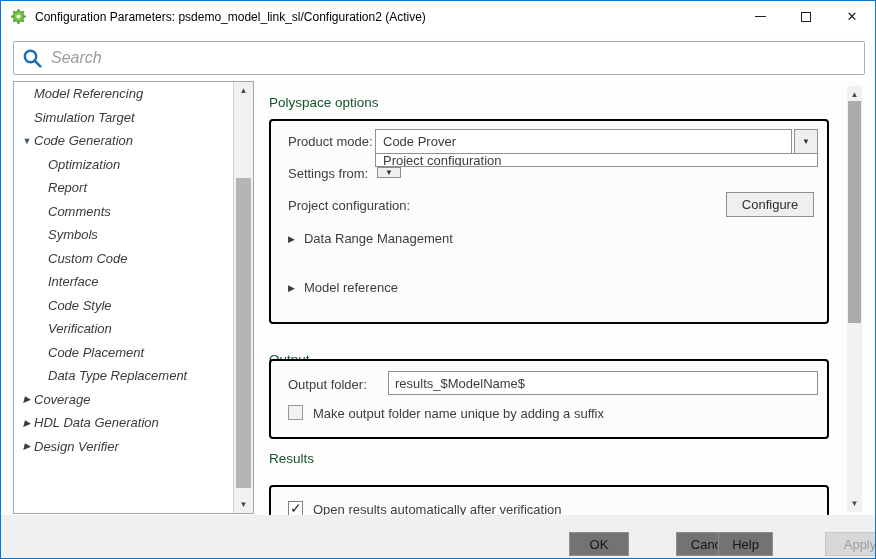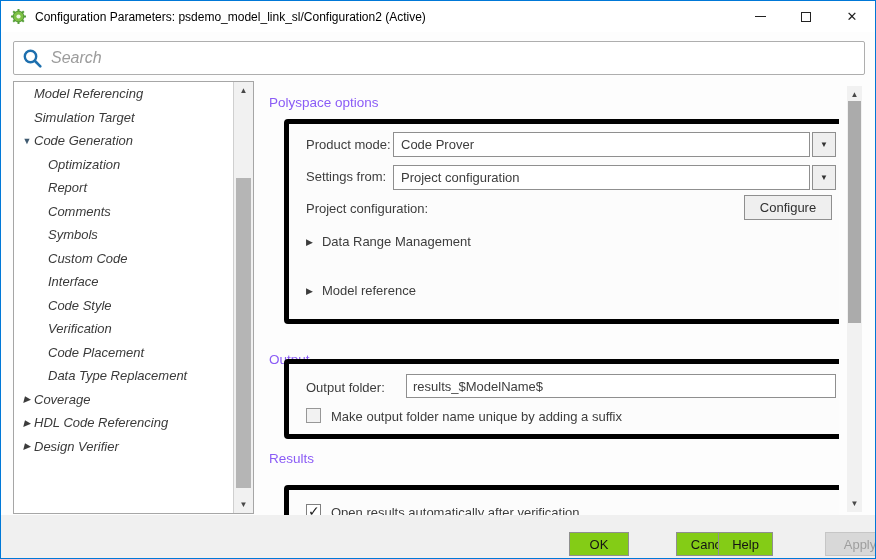--- a/index.html
+++ b/index.html
@@ -36,36 +36,36 @@
   .tree-scroll{right:0;top:0;width:20px;height:431px;border-left:1px solid #cfcfcf;}
   .scroll-arrow{position:absolute;left:0;right:0;height:15px;display:flex;align-items:center;justify-content:center;font-size:8px;color:#474747;}
   .scroll-arrow.up{top:1px;}
   .scroll-arrow.down{bottom:1px;}
   .scroll-thumb{position:absolute;left:2px;right:2px;background:#b5b5b5;}
   .tree-thumb{top:96px;height:310px;}
   .right-scroll{left:846px;top:85px;width:15px;height:426px;}
   .right-thumb{top:15px;height:222px;background:#ababab;left:1px;right:1px;}
   
   .content{position:absolute;left:262px;top:80px;width:576px;height:435px;overflow:hidden;}
-  .sec-heading{position:absolute;left:6px;font-size:13.5px;color:#8b5cf6;}
-  .groupbox{position:absolute;left:6px;width:560px;background:#fcfcfc;border:5px solid #000000;border-radius:4px;margin-left:15px;}
+  .sec-heading{position:absolute;left:6px;font-size:13.5px;color:#14532d;}
+  .groupbox{position:absolute;left:6px;width:560px;background:#fcfcfc;border:2px solid #000000;border-radius:4px;}
   .form-label{position:absolute;font-size:13px;color:#3d3d3d;white-space:nowrap;}
   .combo{position:absolute;display:flex;height:25px;}
   .combo-field{flex:1;border:1px solid #8f8f8f;background:#fff;font-size:13px;color:#3d3d3d;display:flex;align-items:center;padding-left:7px;white-space:nowrap;overflow:hidden;}
   .combo-btn{width:24px;margin-left:2px;border:1px solid #8f8f8f;background:#efefef;display:flex;align-items:center;justify-content:center;font-size:8px;color:#333;cursor:default;}
   .push-btn{position:absolute;border:1px solid #8f8f8f;background:#efefef;font-family:"Liberation Sans",sans-serif;font-size:13px;color:#2f2f2f;display:flex;align-items:center;justify-content:center;cursor:default;text-align:right;}
   .collapse-row{position:absolute;display:flex;align-items:center;font-size:13px;color:#3d3d3d;cursor:default;}
   .collapse-row .tri{font-size:9px;color:#3c3c3c;margin-right:9px;}
   .text-input{position:absolute;height:24px;border:1px solid #8f8f8f;background:#fff;font-family:"Liberation Sans",sans-serif;font-size:13px;color:#3d3d3d;padding:0 6px;outline:none;}
   .checkbox{position:absolute;width:15px;height:15px;border:1px solid #979797;background:#f2f2f2;cursor:default;}
   .checkbox.checked{background:#fff;border-color:#7f7f7f;}
   .checkbox.checked::after{content:"\2713";position:absolute;left:1px;top:-2px;font-size:14px;color:#1c1c1c;}
   
   .footer{position:absolute;left:0;right:0;bottom:0;height:43px;background:#f0f0f0;}
-  .footer-btn{position:absolute;top:531px;height:24px;border:1px solid #8f8f8f;background:#84cc16;font-family:"Liberation Sans",sans-serif;font-size:13px;color:#141414;cursor:default;}
+  .footer-btn{position:absolute;top:531px;height:24px;border:1px solid #8f8f8f;background:#737373;font-family:"Liberation Sans",sans-serif;font-size:13px;color:#141414;cursor:default;}
   .footer-btn.disabled{background:#d8d8d8;border-color:#c6c6c6;color:#9e9e9e;}
 </style>
 </head>
 <body>
 
 <div class="window">
 
   <div class="titlebar">
     <svg class="title-icon" viewBox="0 0 17 17">
       <g stroke="#57a33c" stroke-width="2">
@@ -152,21 +152,21 @@
       <div class="tree-row child">
           <span class="expander"></span>
           <span>Data Type Replacement</span>
         </div>
       <div class="tree-row">
           <span class="expander closed">▶</span>
           <span>Coverage</span>
         </div>
       <div class="tree-row">
           <span class="expander closed">▶</span>
-          <span>HDL Code Referencing</span>
+          <span>HDL Data Generation</span>
         </div>
       <div class="tree-row">
           <span class="expander closed">▶</span>
           <span>Design Verifier</span>
         </div>
     </div>
     <div class="vscroll tree-scroll">
       <div class="scroll-arrow up">▲</div>
       <div class="scroll-thumb tree-thumb"></div>
       <div class="scroll-arrow down">▼</div>
@@ -176,21 +176,21 @@
   <div class="content">
 
     <div class="sec-heading" style="top:14px;">Polyspace options</div>
     <div class="groupbox" style="top:38px;height:205px;">
       <div class="form-label" style="left:17px;top:13px;">Product mode:</div>
       <div class="combo" style="left:104px;top:8px;width:443px;">
         <div class="combo-field">Code Prover</div>
         <div class="combo-btn">▼</div>
       </div>
       <div class="form-label" style="left:17px;top:45px;">Settings from:</div>
-      <div class="combo" style="left:104px;top:41px;width:443px;">
+      <div class="combo" style="left:104px;top:32px;width:443px;flex-direction:column;">
         <div class="combo-field">Project configuration</div>
         <div class="combo-btn">▼</div>
       </div>
       <div class="form-label" style="left:17px;top:77px;">Project configuration:</div>
       <button class="push-btn" style="left:455px;top:71px;width:88px;height:25px;">Configure</button>
       <div class="collapse-row" style="left:17px;top:110px;">
         <span class="tri">▶</span>
         <span>Data Range Management</span>
       </div>
       <div class="collapse-row" style="left:17px;top:159px;">

